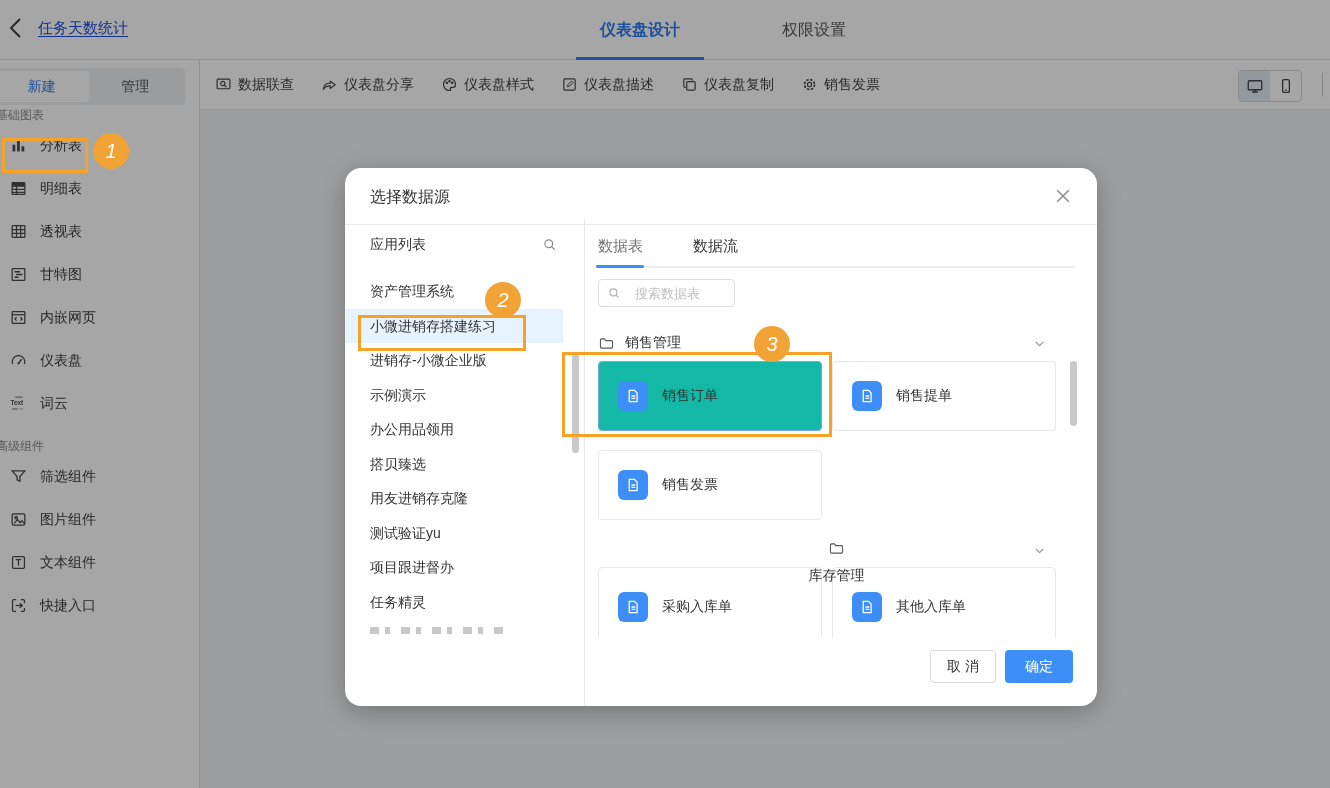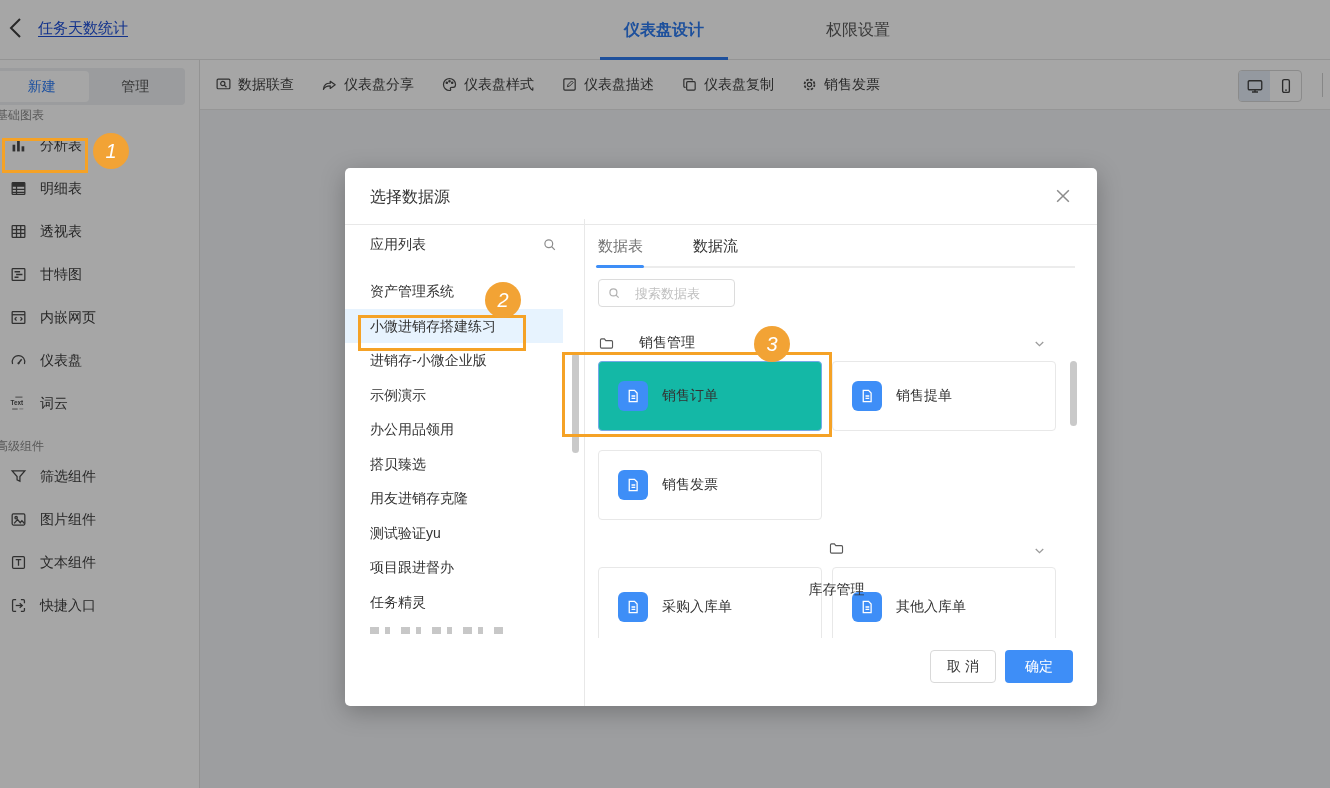--- a/index.html
+++ b/index.html
@@ -6,21 +6,21 @@
   html,body { width:1330px; height:788px; overflow:hidden; }
   body { font-family:"Liberation Sans","DejaVu Sans",sans-serif; color:#333; background:#fff; position:relative; }
   svg { display:block; }
 
   
   #stage { position:absolute; inset:0; }
 
   .topbar { position:absolute; left:0; top:0; width:1330px; height:60px; background:#fff; border-bottom:1px solid #e4e4e4; }
   .back-wrap { position:absolute; left:8px; top:17px; display:flex; align-items:center; gap:14px; cursor:pointer; }
   .back-title { font-size:15px; color:#1d4ed8; text-decoration:underline; text-underline-offset:3px; }
-  .top-tabs { position:absolute; left:600px; top:0; height:60px; display:flex; gap:74px; }
+  .top-tabs { position:absolute; left:576px; top:0; height:60px; display:flex; gap:54px; }
   .top-tab { position:relative; height:60px; display:flex; align-items:center; padding:0 24px; font-size:16px; color:#595959; cursor:pointer; }
   .top-tab.active { color:#2e7cf0; font-weight:bold; }
   .top-tab.active .tab-bar { position:absolute; left:0; right:0; bottom:0; height:3px; background:#2e7cf0; }
 
   .sidebar { position:absolute; left:0; top:60px; width:200px; bottom:0; background:#fff; border-right:1px solid #e2e2e2; }
   .seg { position:absolute; left:-8px; top:8px; width:193px; height:37px; background:#eef0f3; border-radius:4px; padding:3px; display:flex; }
   .seg-item { flex:1; display:flex; align-items:center; justify-content:center; font-size:14px; color:#555; border-radius:4px; cursor:pointer; }
   .seg-item.active { background:#fff; color:#2d7cf5; }
   .side-section { margin-left:-4px; padding-left:0; font-size:12px; color:#8a8a8a; height:18px; line-height:18px; }
   .sec1 { margin-top:46px; }
@@ -35,21 +35,21 @@
   .dev-btn { width:31px; height:30px; display:flex; align-items:center; justify-content:center; color:#444; cursor:pointer; }
   .dev-btn.active { background:#e3ecf6; }
   .right-nub { position:absolute; right:7px; top:73px; width:1px; height:24px; background:#cfcfcf; }
 
   .canvas { position:absolute; left:200px; top:110px; right:0; bottom:0; background:#f1f3f6; }
 
   
   .scrim { position:absolute; inset:0; background:rgba(0,0,0,0.35); z-index:10; }
 
   
-  .modal { position:absolute; left:345px; top:168px; width:752px; height:538px; background:#fff; border-radius:5px; box-shadow:0 6px 24px rgba(0,0,0,0.25); z-index:20; }
+  .modal { position:absolute; left:345px; top:168px; width:752px; height:538px; background:#fff; border-radius:16px; box-shadow:0 6px 24px rgba(0,0,0,0.25); z-index:20; }
   .modal-header { position:relative; height:57px; border-bottom:1px solid #e8e8e8; }
   .modal-title { position:absolute; left:25px; top:19px; font-size:16px; color:#333; }
   .modal-close { position:absolute; right:24px; top:18px; width:20px; height:20px; color:#8c8c8c; cursor:pointer; }
 
   .left-pane { position:absolute; left:0; top:51px; width:240px; bottom:0; border-right:1px solid #e8e8e8; overflow:hidden; }
   .lp-header { position:relative; height:50px; }
   .lp-title { position:absolute; left:25px; top:17px; font-size:14px; color:#333; }
   .lp-search { position:absolute; right:26px; top:17px; width:17px; height:17px; color:#8c8c8c; cursor:pointer; }
   .app-list { position:absolute; left:0; top:55px; width:240px; }
   .app-item { height:34.5px; line-height:34.5px; padding-left:25px; font-size:14px; color:#333; width:218px; white-space:nowrap; cursor:pointer; }
@@ -64,21 +64,21 @@
   .rp-tab { font-size:15px; color:#333; cursor:pointer; }
   .rp-tab.active { color:#737373; font-weight:500; }
   .rp-track { position:absolute; left:13px; top:41px; width:477px; height:2px; background:#ececec; }
   .rp-ink { position:absolute; left:11px; top:40px; width:48px; height:3px; background:#3e8ef7; border-radius:2px; }
   .rp-search { position:absolute; left:13px; top:54px; width:137px; height:28px; border:1px solid #dcdcdc; border-radius:4px; display:flex; align-items:center; gap:14px; padding:0 8px; background:#fff; }
   .rp-search .mg { width:14px; height:14px; color:#b0b0b0; flex:none; }
   .rp-search input { border:none; outline:none; width:100%; font-size:13px; color:#333; font-family:inherit; background:transparent; }
   .rp-search input::placeholder { color:#bfbfbf; }
 
   .rp-body { position:absolute; left:13px; top:100px; width:490px; height:313px; overflow:hidden; }
-  .group-head { position:relative; height:20px; margin-top:8px; display:flex; align-items:center; gap:24px; width:477px; }
+  .group-head { position:relative; height:20px; margin-top:8px; display:flex; align-items:center; gap:10px; width:477px; }
   .group-head .fi { width:17px; height:17px; color:#595959; }
   .group-name { font-size:14px; color:#333; }
   .group-chev { position:absolute; right:28px; top:3px; width:15px; height:15px; color:#9b9b9b; cursor:pointer; }
   .card-grid { width:458px; display:grid; grid-template-columns:224px 224px; column-gap:10px; row-gap:19px; margin-top:8px; }
   .card { height:70px; border:1px solid #e8e8e8; border-radius:4px; background:#fff; display:flex; align-items:center; gap:14px; padding-left:19px; cursor:pointer; }
   .card.selected { background:#14b8a6; border-color:#74a9e8;align-items:center; }
   .card.tall { height:80px; }
   .doc-badge { width:30px; height:30px; border-radius:6px; background:#3e8ef7; display:flex; align-items:center; justify-content:center; flex:none; }
   .doc-badge svg { width:18px; height:18px; color:#fff; }
   .card-label { font-size:14px; color:#333; }

